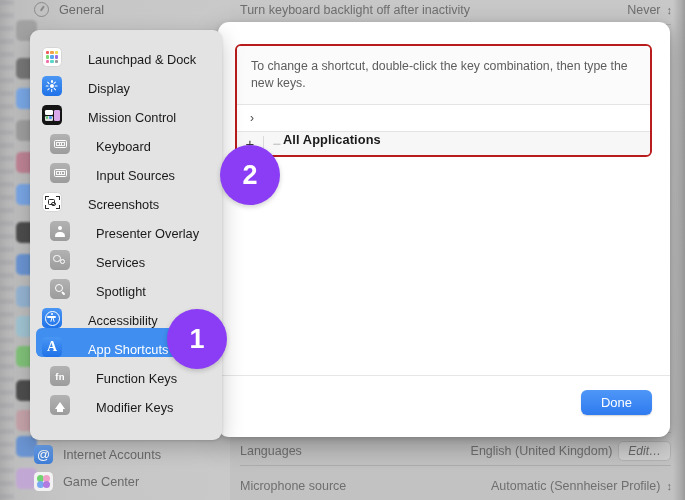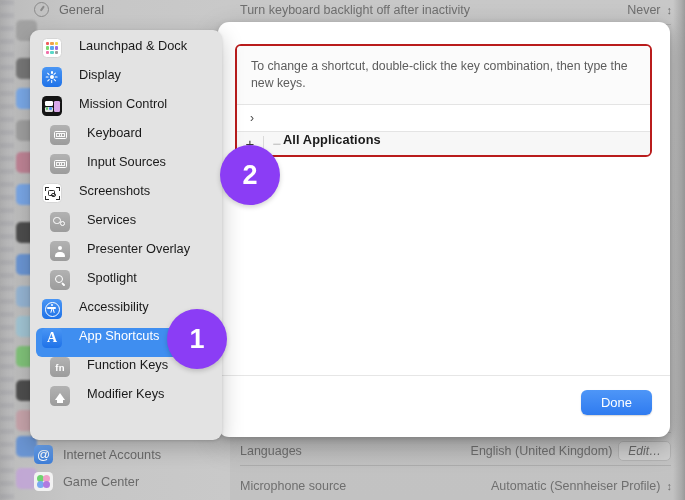--- a/index.html
+++ b/index.html
@@ -130,21 +130,21 @@
   .sc-sep { width: 1px; height: 14px; background: #dadada; }
 
   
   .menu {
     position: absolute; left: 30px; top: 30px; width: 192px; height: 410px;
     background: #e3e3e3; border-radius: 9px;
     box-shadow: 0 7px 22px rgba(0,0,0,0.22), 0 1px 3px rgba(0,0,0,0.14);
     padding: 8px 0; overflow: hidden;
   }
   .menu-item {
-    display: flex; align-items: flex-start; gap: 17px;
+    display: flex; align-items: flex-end; gap: 26px;
     height: 29px; margin: 0 6px; padding: 0 6px; border-radius: 6px;
     font-size: 12.8px; color: #1a1a1a; cursor: pointer;
   }
   .menu-item.selected { background: #3f8ef0; color: #ffffff; }
   .menu-label { white-space: nowrap; }
 
   .ico {
     width: 20px; height: 20px; border-radius: 4.5px; flex: none; position: relative;
     display: flex; align-items: center; justify-content: center;
     font-size: 11px; color: #fff; overflow: hidden;
@@ -423,36 +423,36 @@
           <i class="br" style="left:0;bottom:0;border-right:none;border-top:none;"></i>
           <i class="br" style="right:0;bottom:0;border-left:none;border-top:none;"></i>
           <i class="cam"></i>
         </span>
       </span>
       <span class="menu-label">Screenshots</span>
     </div>
 
     <div class="menu-item">
       <span class="ico ico-grey">
+        <span class="person">
+            <i class="h"></i>
+            <i class="b"></i>
+          </span>
+      </span>
+      <span class="menu-label">Presenter Overlay</span>
+    </div>
+
+    <div class="menu-item">
+      <span class="ico ico-grey">
         <span class="gears">
             <i class="gear big"></i>
             <i class="gear sm"></i>
           </span>
       </span>
       <span class="menu-label">Services</span>
-    </div>
-
-    <div class="menu-item">
-      <span class="ico ico-grey">
-        <span class="person">
-            <i class="h"></i>
-            <i class="b"></i>
-          </span>
-      </span>
-      <span class="menu-label">Presenter Overlay</span>
     </div>
 
     <div class="menu-item">
       <span class="ico ico-grey">
         <span class="mag">
             <i class="c"></i>
             <i class="s"></i>
           </span>
       </span>
       <span class="menu-label">Spotlight</span>

